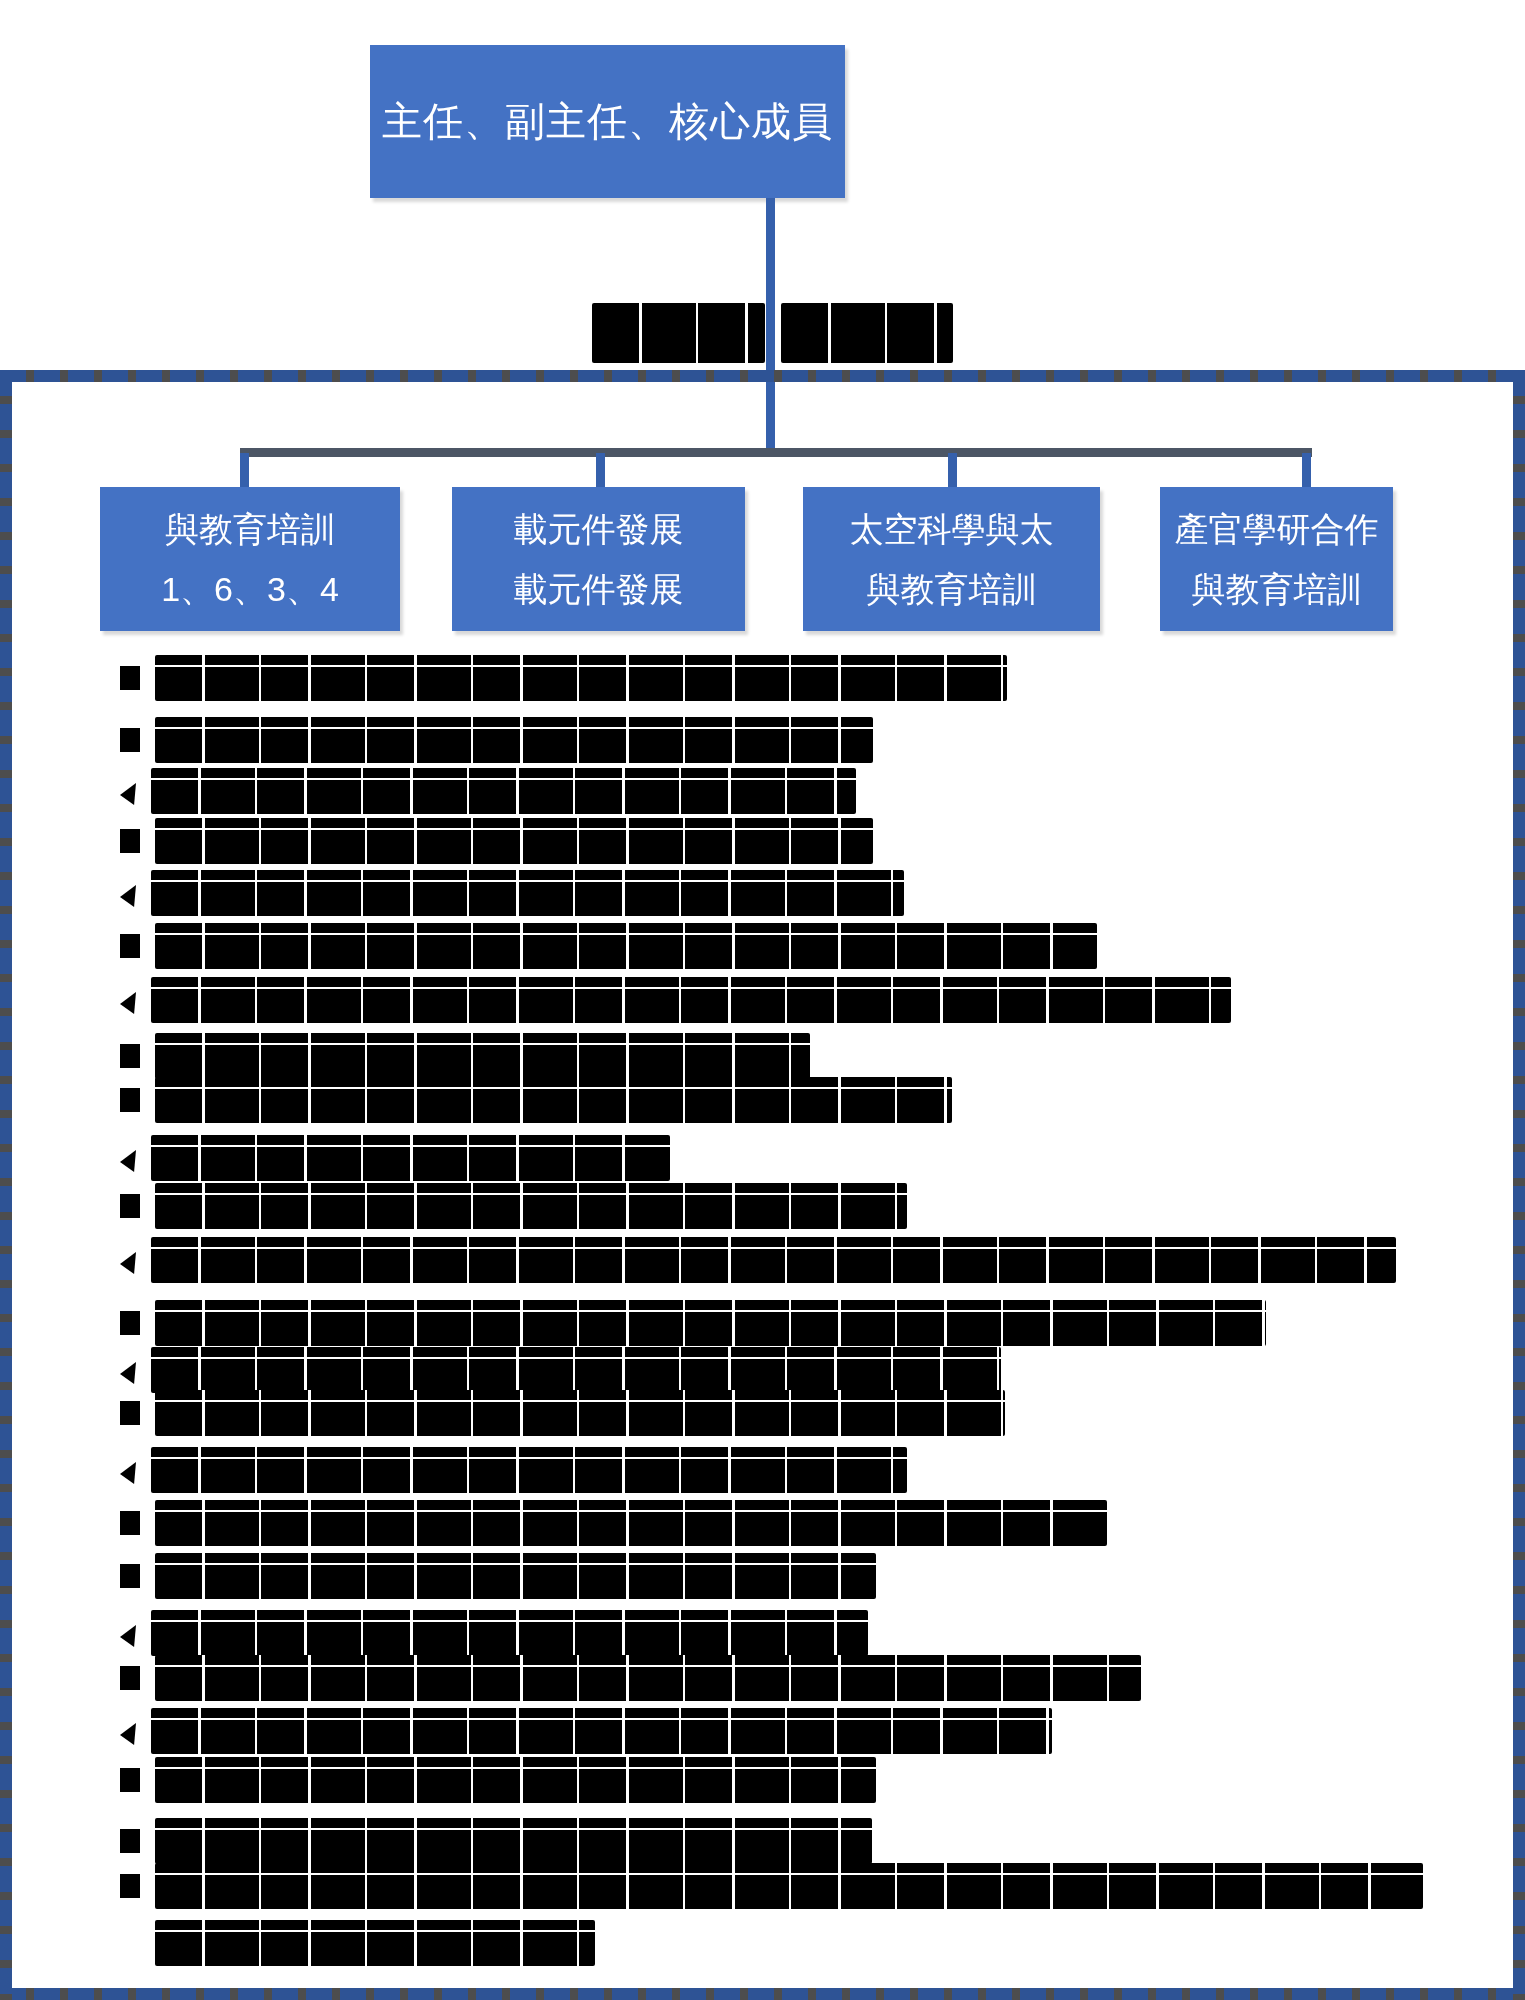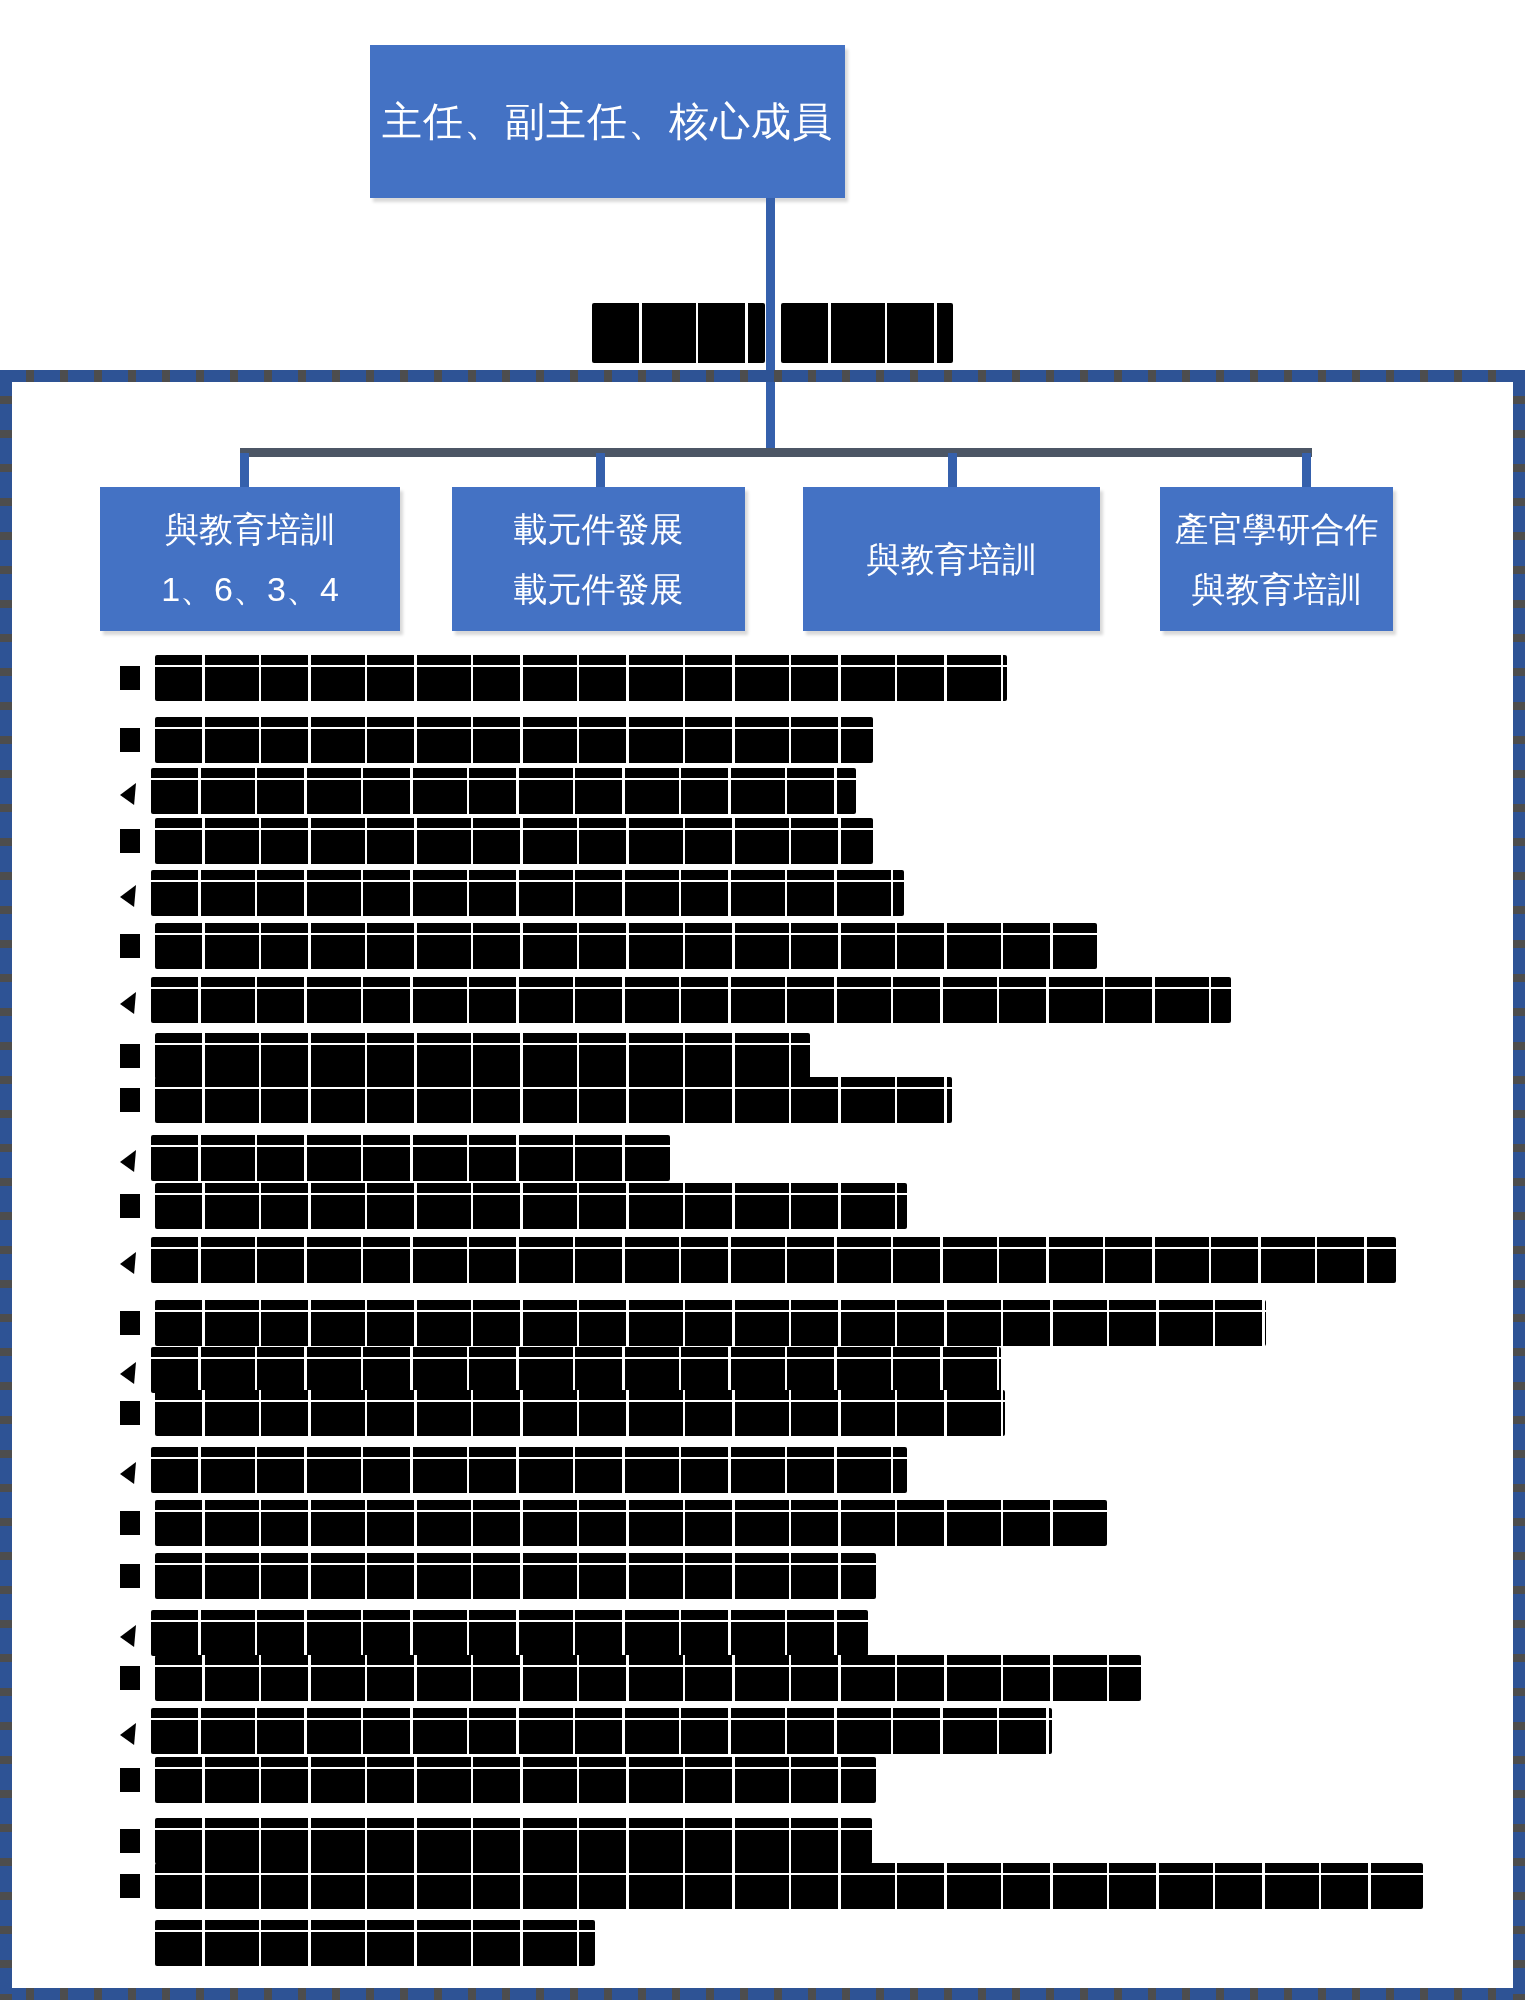--- a/index.html
+++ b/index.html
@@ -82,20 +82,21 @@
 
 <div id="branch-box-1" class="blue-box branch-box">
   <span>與教育培訓</span>
   <span>1、6、3、4</span>
 </div>
 <div id="branch-box-2" class="blue-box branch-box">
   <span>載元件發展</span>
   <span>載元件發展</span>
 </div>
 <div id="branch-box-3" class="blue-box branch-box">
+  <span>太空科學與太</span>
   <span>與教育培訓</span>
 </div>
 <div id="branch-box-4" class="blue-box branch-box">
   <span>產官學研合作</span>
   <span>與教育培訓</span>
 </div>
 
 <div id="redacted-list">
     <div class="r-line lv1" style="top: 655px;">
       <span class="r-bullet"></span>

